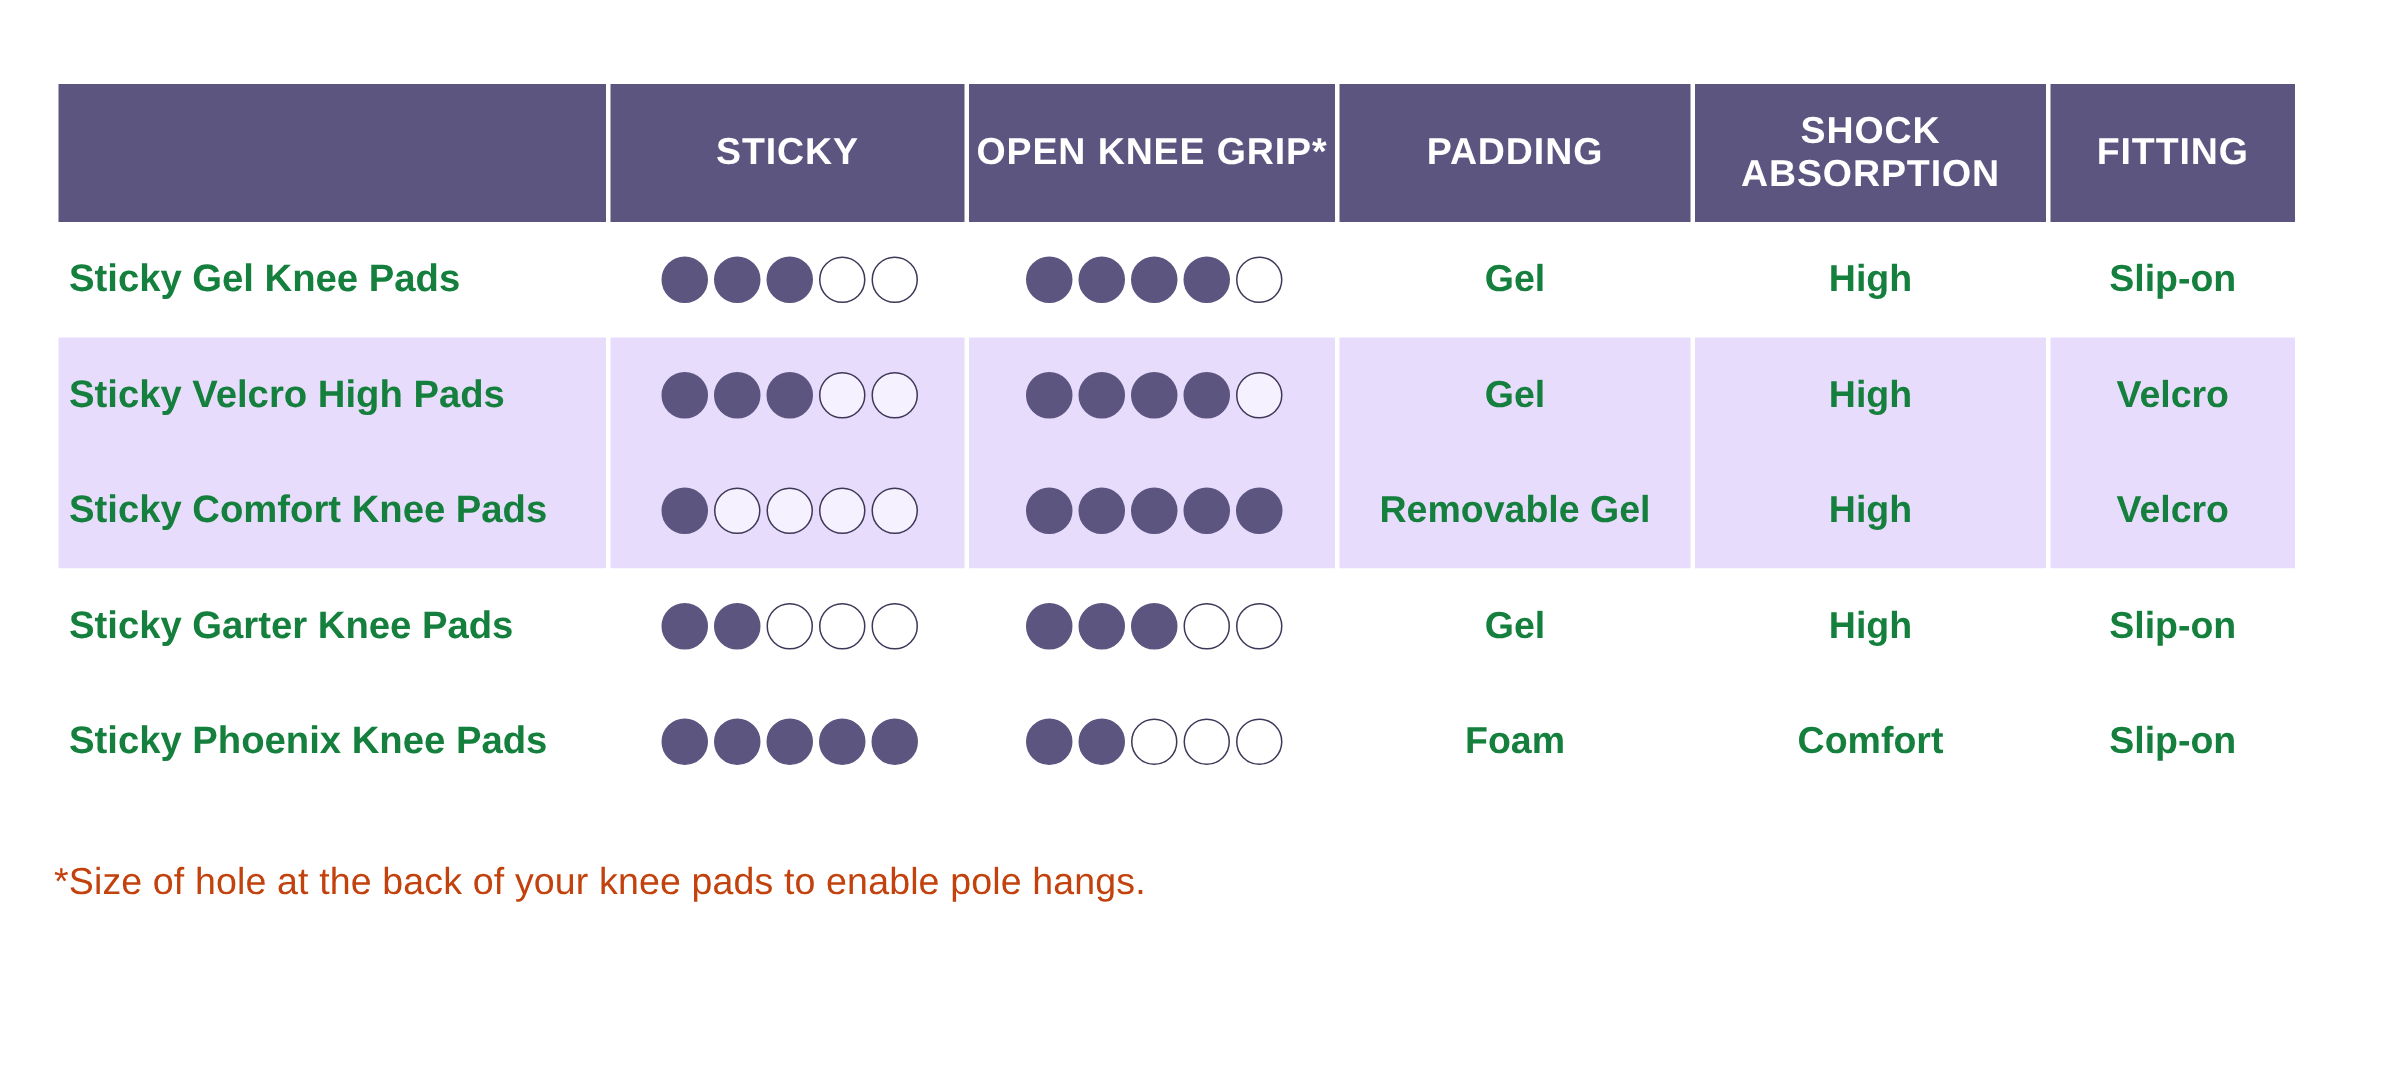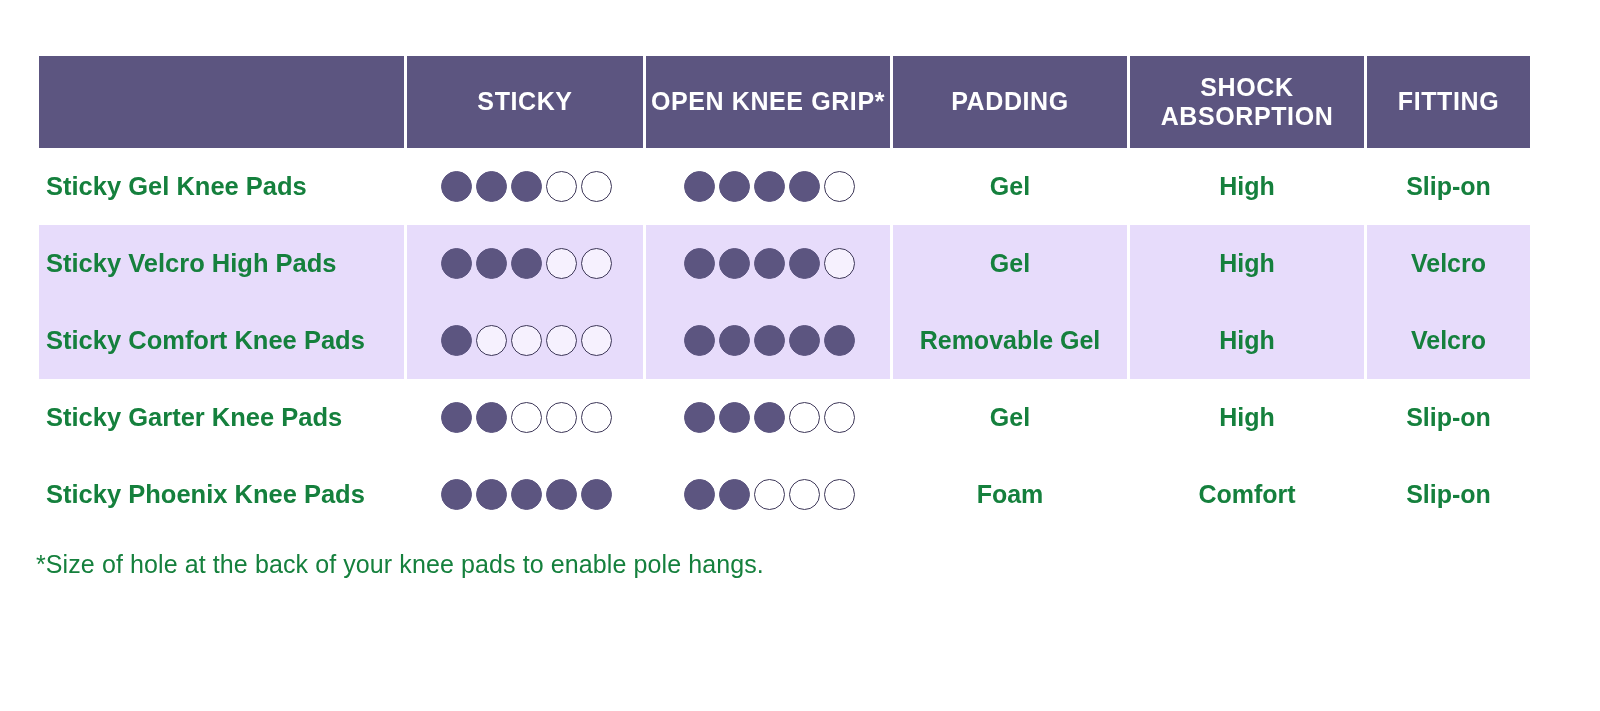--- a/index.html
+++ b/index.html
@@ -70,24 +70,24 @@
     border-radius:50%;
     box-sizing:border-box;
     flex:none;
   }
   .dot.on{background:#5C5580;border:1px solid #5C5580;}
   .dot.off{background:#ffffff;border:1.5px solid #3d3758;}
   .drow.alt .dot.off{background:#F6F1FE;}
 
   
   .footnote{
-    position:absolute;left:36px;top:550px;
+    position:absolute;left:36px;top:574px;
     font-size:25px;
     font-weight:400;
-    color:#15803d;
+    color:#c2410c;
     letter-spacing:.1px;
     white-space:nowrap;
   }
 </style>
 </head>
 <body>
 
 <div class="page">
 
   <table class="table">

